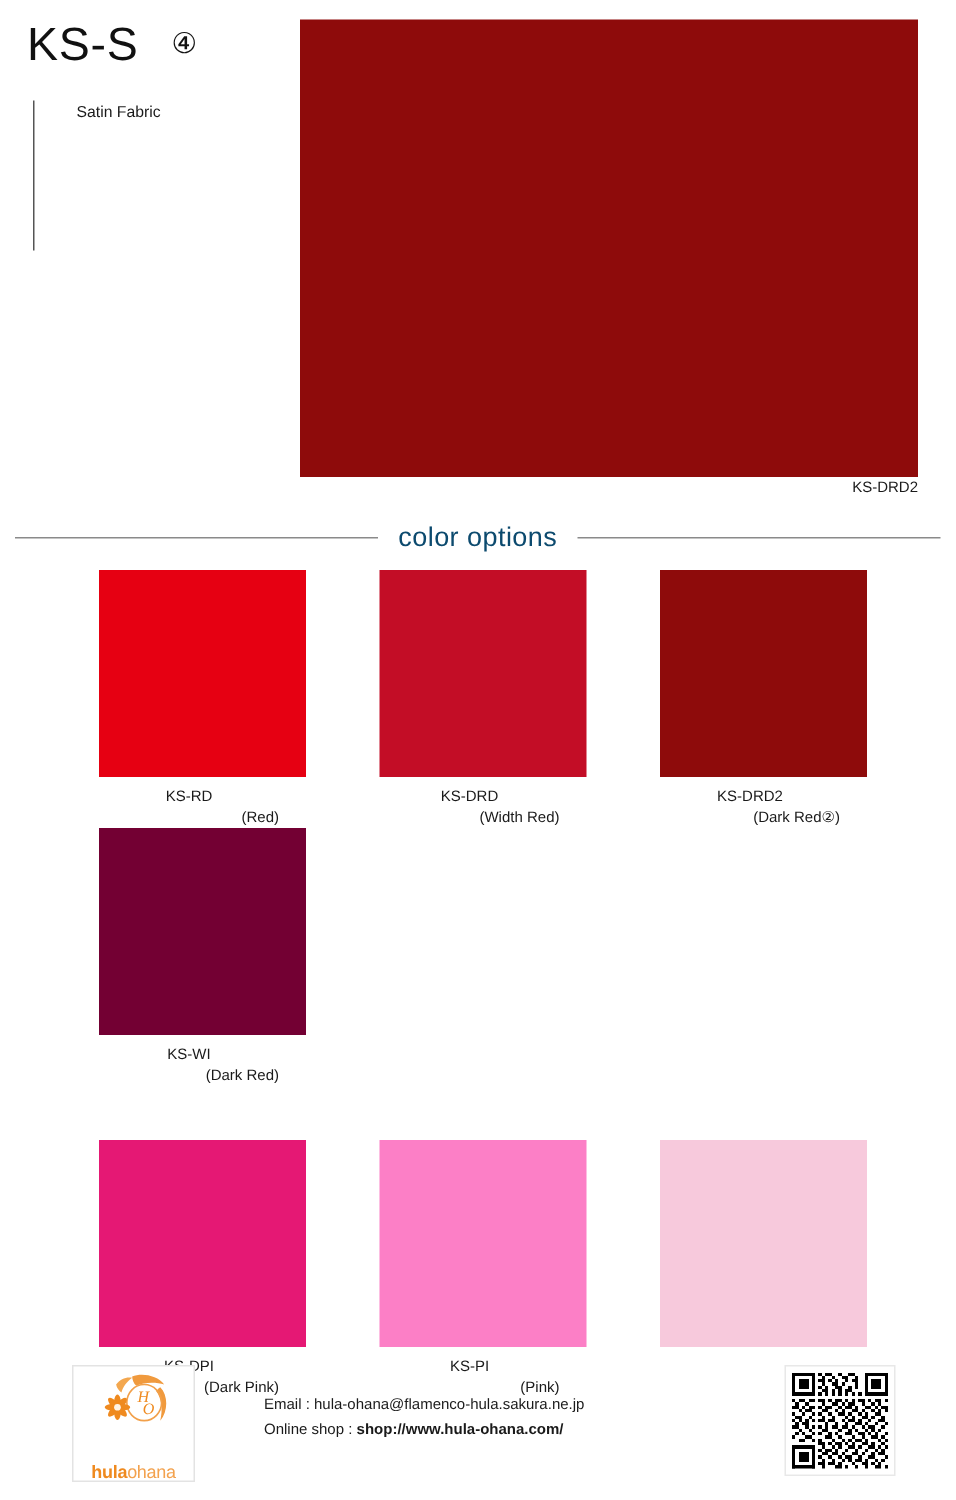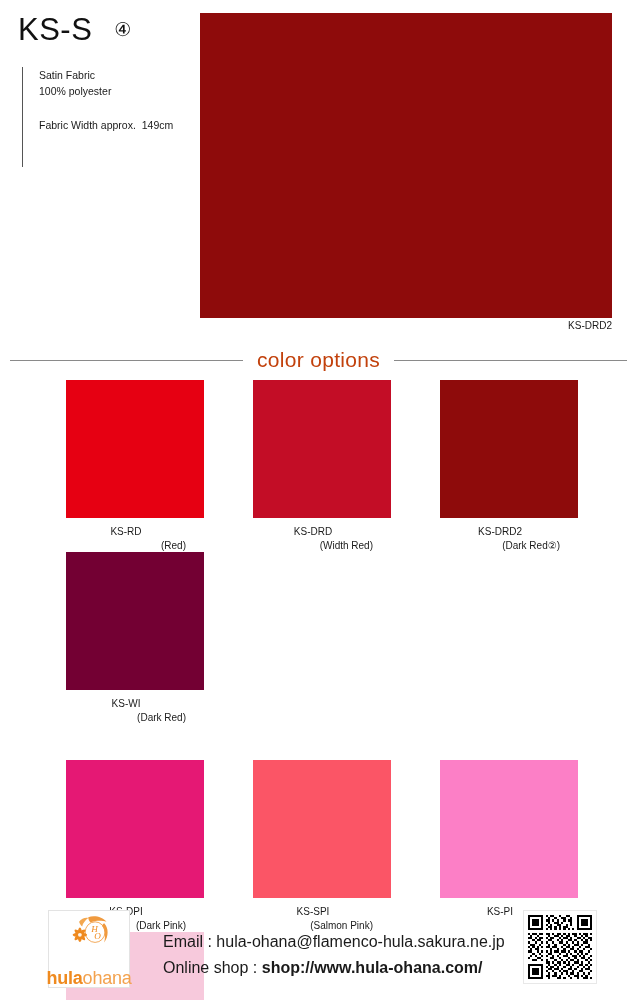--- a/index.html
+++ b/index.html
@@ -36,21 +36,21 @@
     color: #111;
     line-height: 1;
   }
   .title-number {
     font-size: 19px;
     line-height: 1;
     color: #111;
   }
   .spec-block {
     margin: 22px 0 0 22px;
-    padding-left: 16px;
+    padding-left: 28px;
     border-left: 1px solid #555;
     height: 100px;
     display: flex;
     flex-direction: column;
     justify-content: flex-start;
   }
   .spec-line {
     font-size: 10.5px;
     line-height: 1.55;
     color: #1a1a1a;
@@ -89,22 +89,22 @@
     display: flex;
     align-items: center;
     gap: 14px;
   }
   .divider .rule {
     flex: 1;
     height: 1px;
     background: #8a8a8a;
   }
   .divider .divider-label {
-    font-size: 21px;
-    color: #c2410c;
+    font-size: 18px;
+    color: #0c4a6e;
     white-space: nowrap;
     letter-spacing: 0.3px;
     text-align: center;
   }
 
   
   .grid {
     position: absolute;
     left: 18px;
     top: 380px;
@@ -155,33 +155,33 @@
     border: 1px solid #e3e3e3;
     display: flex;
     flex-direction: column;
     align-items: center;
     justify-content: flex-start;
     box-sizing: border-box;
     padding-top: 4px;
   }
   .logo-mark { width: 60px; height: 46px; display:block; }
   .logo-word {
-    font-size: 18px;
+    font-size: 12px;
     line-height: 1;
     letter-spacing: -0.2px;
     margin-top: 19px;
   }
   .logo-word .hula { color: #ef8a1f; font-weight: bold; }
   .logo-word .ohana { color: #f3a24e; font-weight: normal; }
 
   .contact {
     position: absolute;
-    left: 163px;
+    left: 176px;
     top: 24px;
-    font-size: 16px;
+    font-size: 10px;
     line-height: 1.65;
     color: #1a1a1a;
   }
   .contact .shop-url { font-weight: bold; }
 
   .qr-box {
     position: absolute;
     left: 523px;
     top: 5px;
     width: 74px;
@@ -196,23 +196,21 @@
 </head>
 <body>
 
 <div class="header">
   <div class="title-row">
     <span class="title-code">KS-S</span>
     <span class="title-number">④</span>
   </div>
   <div class="spec-block">
     <div class="spec-line">Satin Fabric</div>
-    <div class="spec-line">100% polyester</div>
     <div class="spec-gap"></div>
-    <div class="spec-line">Fabric Width approx.  149cm</div>
   </div>
 </div>
 
 <div class="main-swatch-wrap">
   <div class="main-swatch" style="background: rgb(142, 11, 11);"></div>
 </div>
 <div class="main-swatch-label">KS-DRD2</div>
 
 <div class="divider">
   <div class="rule"></div>
@@ -239,25 +237,20 @@
     <div class="cell">
       <div class="chip" style="background: rgb(115, 0, 51);"></div>
       <div class="chip-code">KS-WI</div>
       <div class="chip-name">(Dark Red)</div>
     </div>
     <div class="row-gap-spacer"></div>
     <div class="cell">
       <div class="chip" style="background: rgb(229, 24, 116);"></div>
       <div class="chip-code">KS-DPI</div>
       <div class="chip-name">(Dark Pink)</div>
-    </div>
-    <div class="cell">
-      <div class="chip" style="background: rgb(251, 85, 102);"></div>
-      <div class="chip-code">KS-SPI</div>
-      <div class="chip-name">(Salmon Pink)</div>
     </div>
     <div class="cell">
       <div class="chip" style="background: rgb(252, 127, 198);"></div>
       <div class="chip-code">KS-PI</div>
       <div class="chip-name">(Pink)</div>
     </div>
     <div class="cell">
       <div class="chip" style="background: rgb(247, 201, 220);"></div>
     </div>
   </div>

